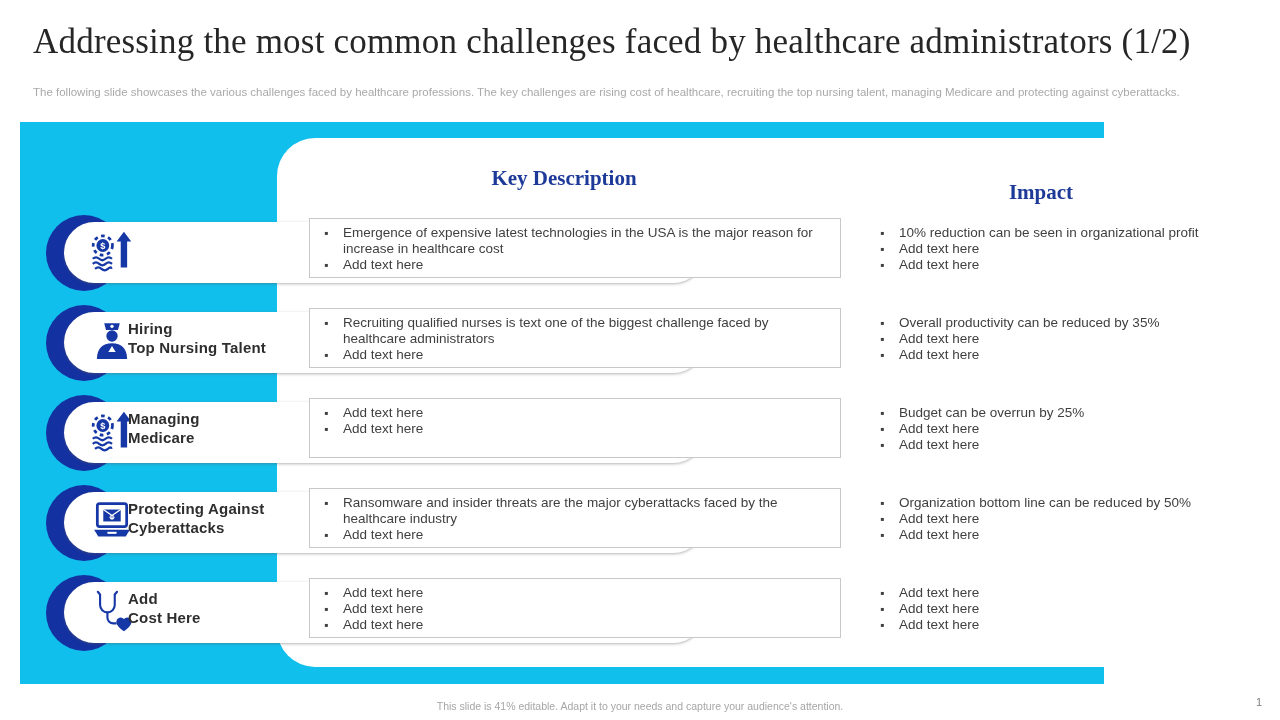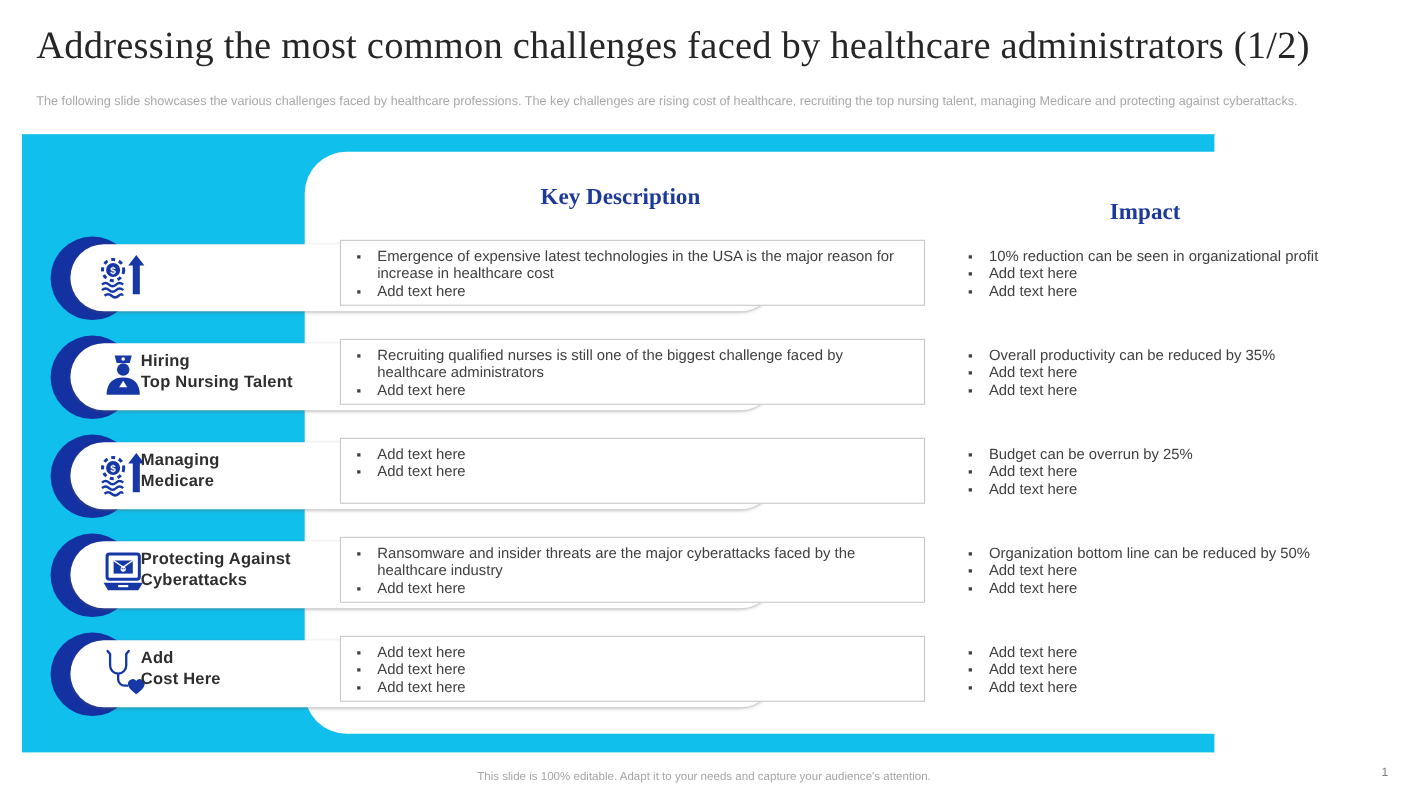--- a/index.html
+++ b/index.html
@@ -104,21 +104,21 @@
           <path d="M7.5 43.5 q0.5 -17 16.5 -17 q16 0 16.5 17 z" fill="#1638A6"></path>
           <path d="M24 29.5 l-4 6.5 h8 z" fill="#ffffff"></path>
         </svg>
       </div>
       <div class="label">
         <span>Hiring</span><br>
         <span>Top Nursing Talent</span>
       </div>
       <div class="descbox">
         <ul class="bullets">
-          <li>Recruiting qualified nurses is still one of the biggest challenge faced by healthcare administrators</li>
+          <li>Recruiting qualified nurses is text one of the biggest challenge faced by healthcare administrators</li>
           <li>Add text here</li>
         </ul>
       </div>
       <div class="impact">
         <ul class="bullets">
           <li>Overall productivity can be reduced by 35%</li>
           <li>Add text here</li>
           <li>Add text here</li>
         </ul>
       </div>
@@ -217,16 +217,16 @@
         <ul class="bullets">
           <li>Add text here</li>
           <li>Add text here</li>
           <li>Add text here</li>
         </ul>
       </div>
     </div>
 
   </div>
 
-  <div class="footer">This slide is 100% editable.  Adapt it to your needs and capture your audience's attention.</div>
+  <div class="footer">This slide is 41% editable.  Adapt it to your needs and capture your audience's attention.</div>
   <div class="pagenum">1</div>
 
 </div>
 
 </body></html>

